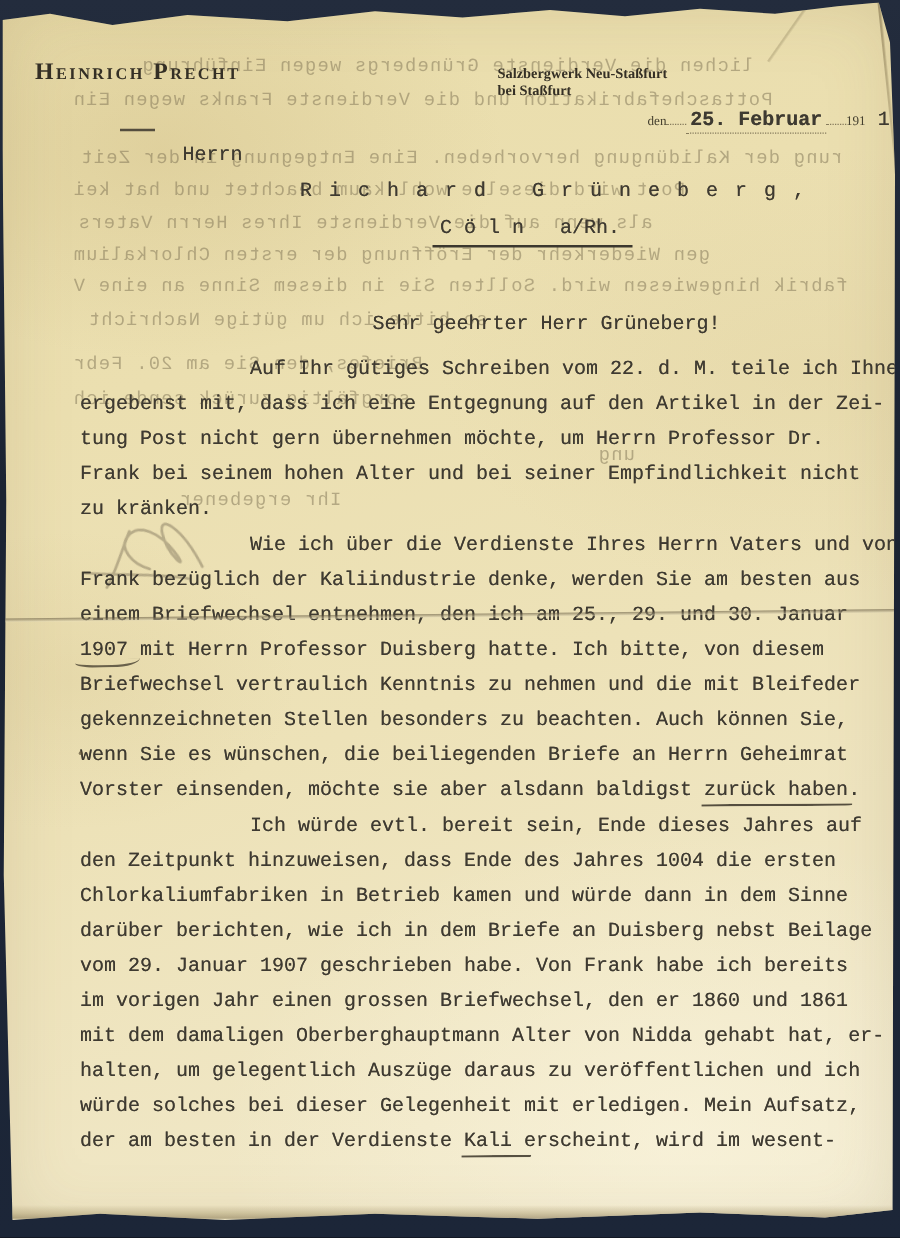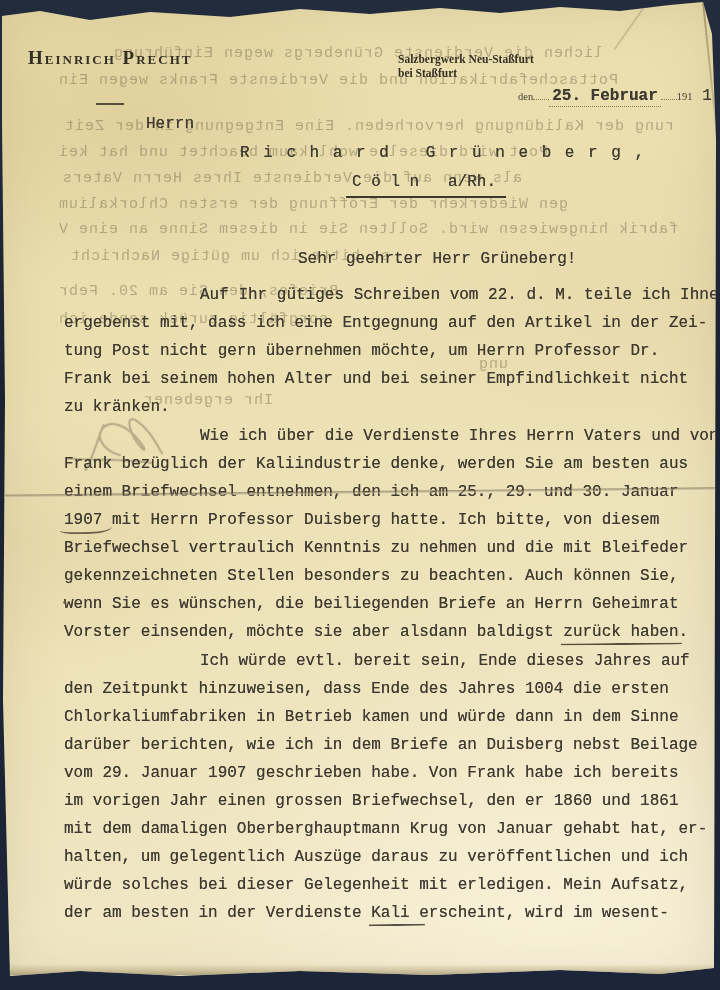--- a/index.html
+++ b/index.html
@@ -99,21 +99,21 @@
     <div class="line l9"><span>Briefwechsel vertraulich Kenntnis zu nehmen und die mit Bleifeder</span></div>
     <div class="line l10"><span>gekennzeichneten Stellen besonders zu beachten. Auch können Sie,</span></div>
     <div class="line l11"><span>wenn Sie es wünschen, die beiliegenden Briefe an Herrn Geheimrat</span></div>
     <div class="line l12"><span>Vorster einsenden, möchte sie aber alsdann baldigst </span><span class="u-pen">zurück haben</span><span>.</span></div>
     <div class="line l13 ind"><span>Ich würde evtl. bereit sein, Ende dieses Jahres auf</span></div>
     <div class="line l14"><span>den Zeitpunkt hinzuweisen, dass Ende des Jahres 1004 die ersten</span></div>
     <div class="line l15"><span>Chlorkaliumfabriken in Betrieb kamen und würde dann in dem Sinne</span></div>
     <div class="line l16"><span>darüber berichten, wie ich in dem Briefe an Duisberg nebst Beilage</span></div>
     <div class="line l17"><span>vom 29. Januar 1907 geschrieben habe. Von Frank habe ich bereits</span></div>
     <div class="line l18"><span>im vorigen Jahr einen grossen Briefwechsel, den er 1860 und 1861</span></div>
-    <div class="line l19"><span>mit dem damaligen Oberberghauptmann Krug von Januar gehabt hat, er-</span></div>
+    <div class="line l19"><span>mit dem damaligen Oberberghauptmann Alter von Nidda gehabt hat, er-</span></div>
     <div class="line l20"><span>halten, um gelegentlich Auszüge daraus zu veröffentlichen und ich</span></div>
     <div class="line l21"><span>würde solches bei dieser Gelegenheit mit erledigen. Mein Aufsatz,</span></div>
     <div class="line l22"><span>der am besten in der Verdienste </span><span class="u-pen u-kali">Kali</span><span> erscheint, wird im wesent-</span></div>
 
     <div class="fold"></div>
     <div class="crease-tr"></div>
     <div class="crease-tr2"></div>
     <div class="bottom-edge"></div>
     <div class="speck sp1"></div>
     <div class="speck sp2"></div>

